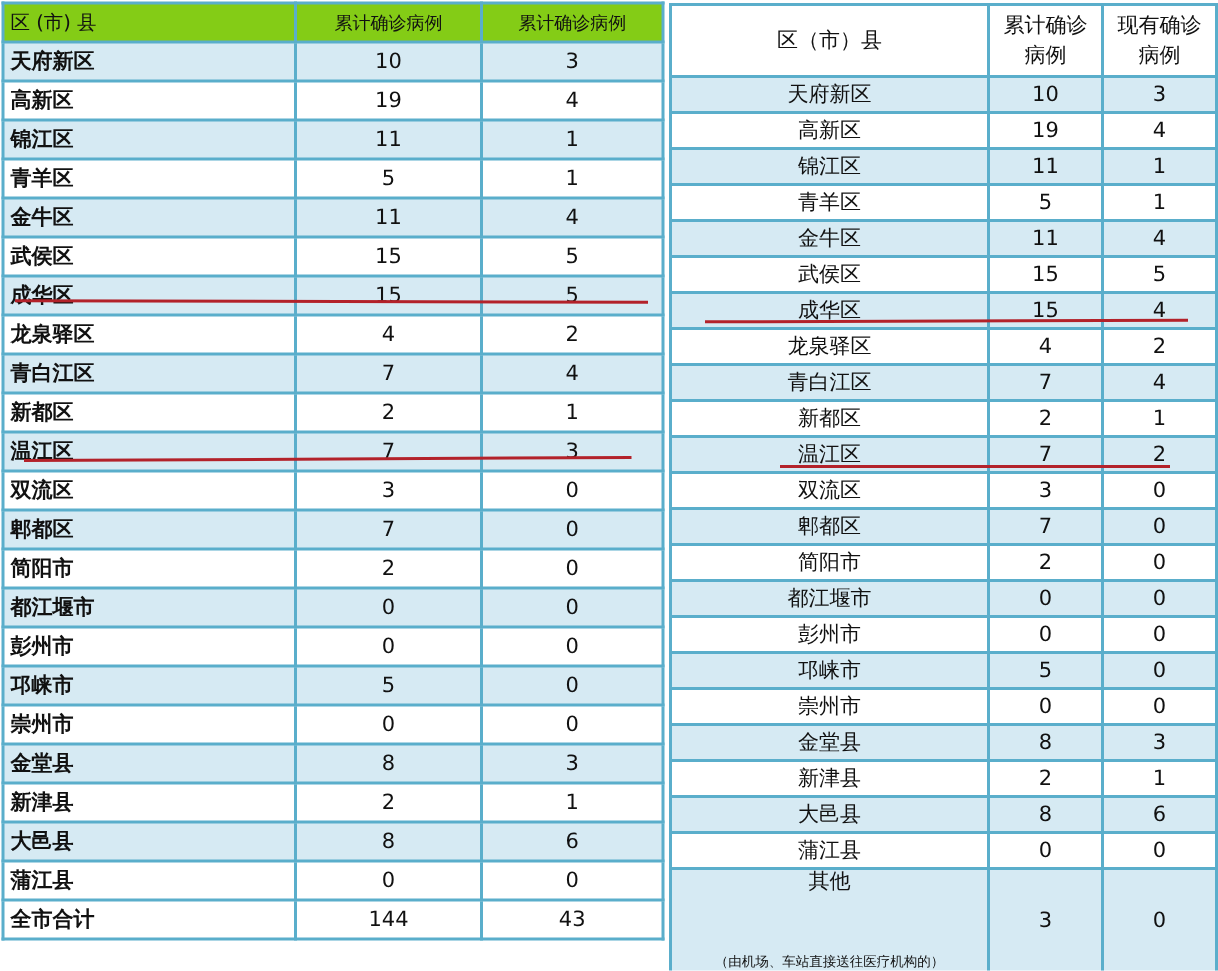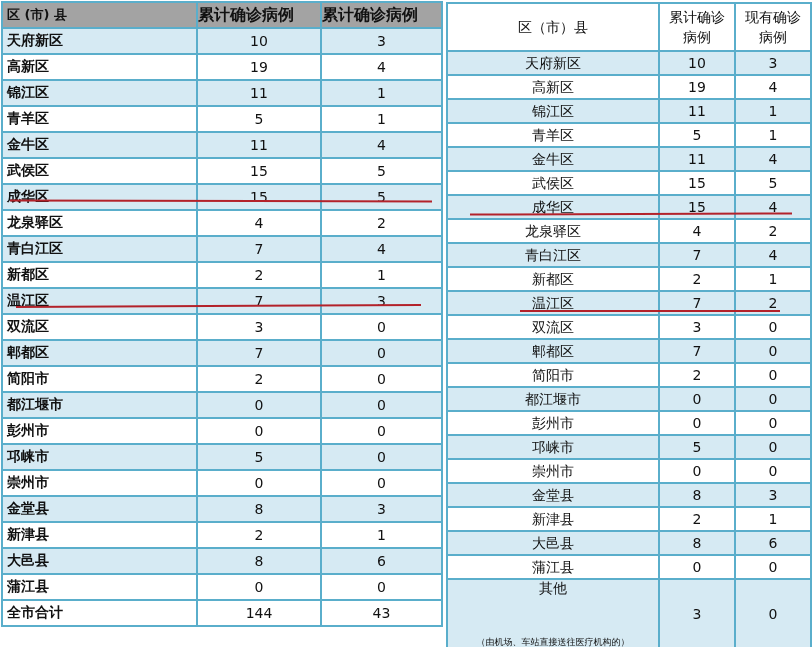--- a/index.html
+++ b/index.html
@@ -4,22 +4,22 @@
   <style>
     html, body { margin: 0; padding: 0; background: #ffffff; }
     body { width: 812px; height: 647px; position: relative; overflow: hidden; font-family: "DejaVu Sans", sans-serif; }
     .tbl { position: absolute; border-collapse: collapse; table-layout: fixed; }
     .tbl td, .tbl th { border: 2px solid #5aaecb; padding: 0; color: #111; }
     .tbl tr.alt td { background: #d6eaf3; }
     .tbl tr.plain td { background: #ffffff; }
 
     
     #left { left: 1px; top: 1px; width: 440px; }
-    #left th { height: 24px; font-size: 13px; font-weight: bold; text-align: left; padding-left: 4px; background: #a3a3a3; }
-    #left th.c { text-align: left; padding-left: 0; font-size: 16px; }
+    #left th { height: 24px; font-size: 13px; font-weight: normal; text-align: left; padding-left: 4px; background: #84cc16; }
+    #left th.c { text-align: center; padding-left: 0; font-size: 12px; }
     #left td { height: 24px; font-size: 14px; }
     #left td.name { font-weight: bold; padding-left: 4px; font-size: 14px; }
     #left td.num { text-align: center; font-size: 14px; }
     #left td .note { font-size: 8px; font-weight: normal; margin-left: 4px; }
 
     
     #right { left: 446px; top: 2px; width: 364px; }
     #right th { height: 46px; font-size: 14px; font-weight: normal; text-align: center; background: #fff; line-height: 20px; }
     #right td { height: 22px; font-size: 14px; text-align: center; }
     #right td.name2 { line-height: 16px; }

